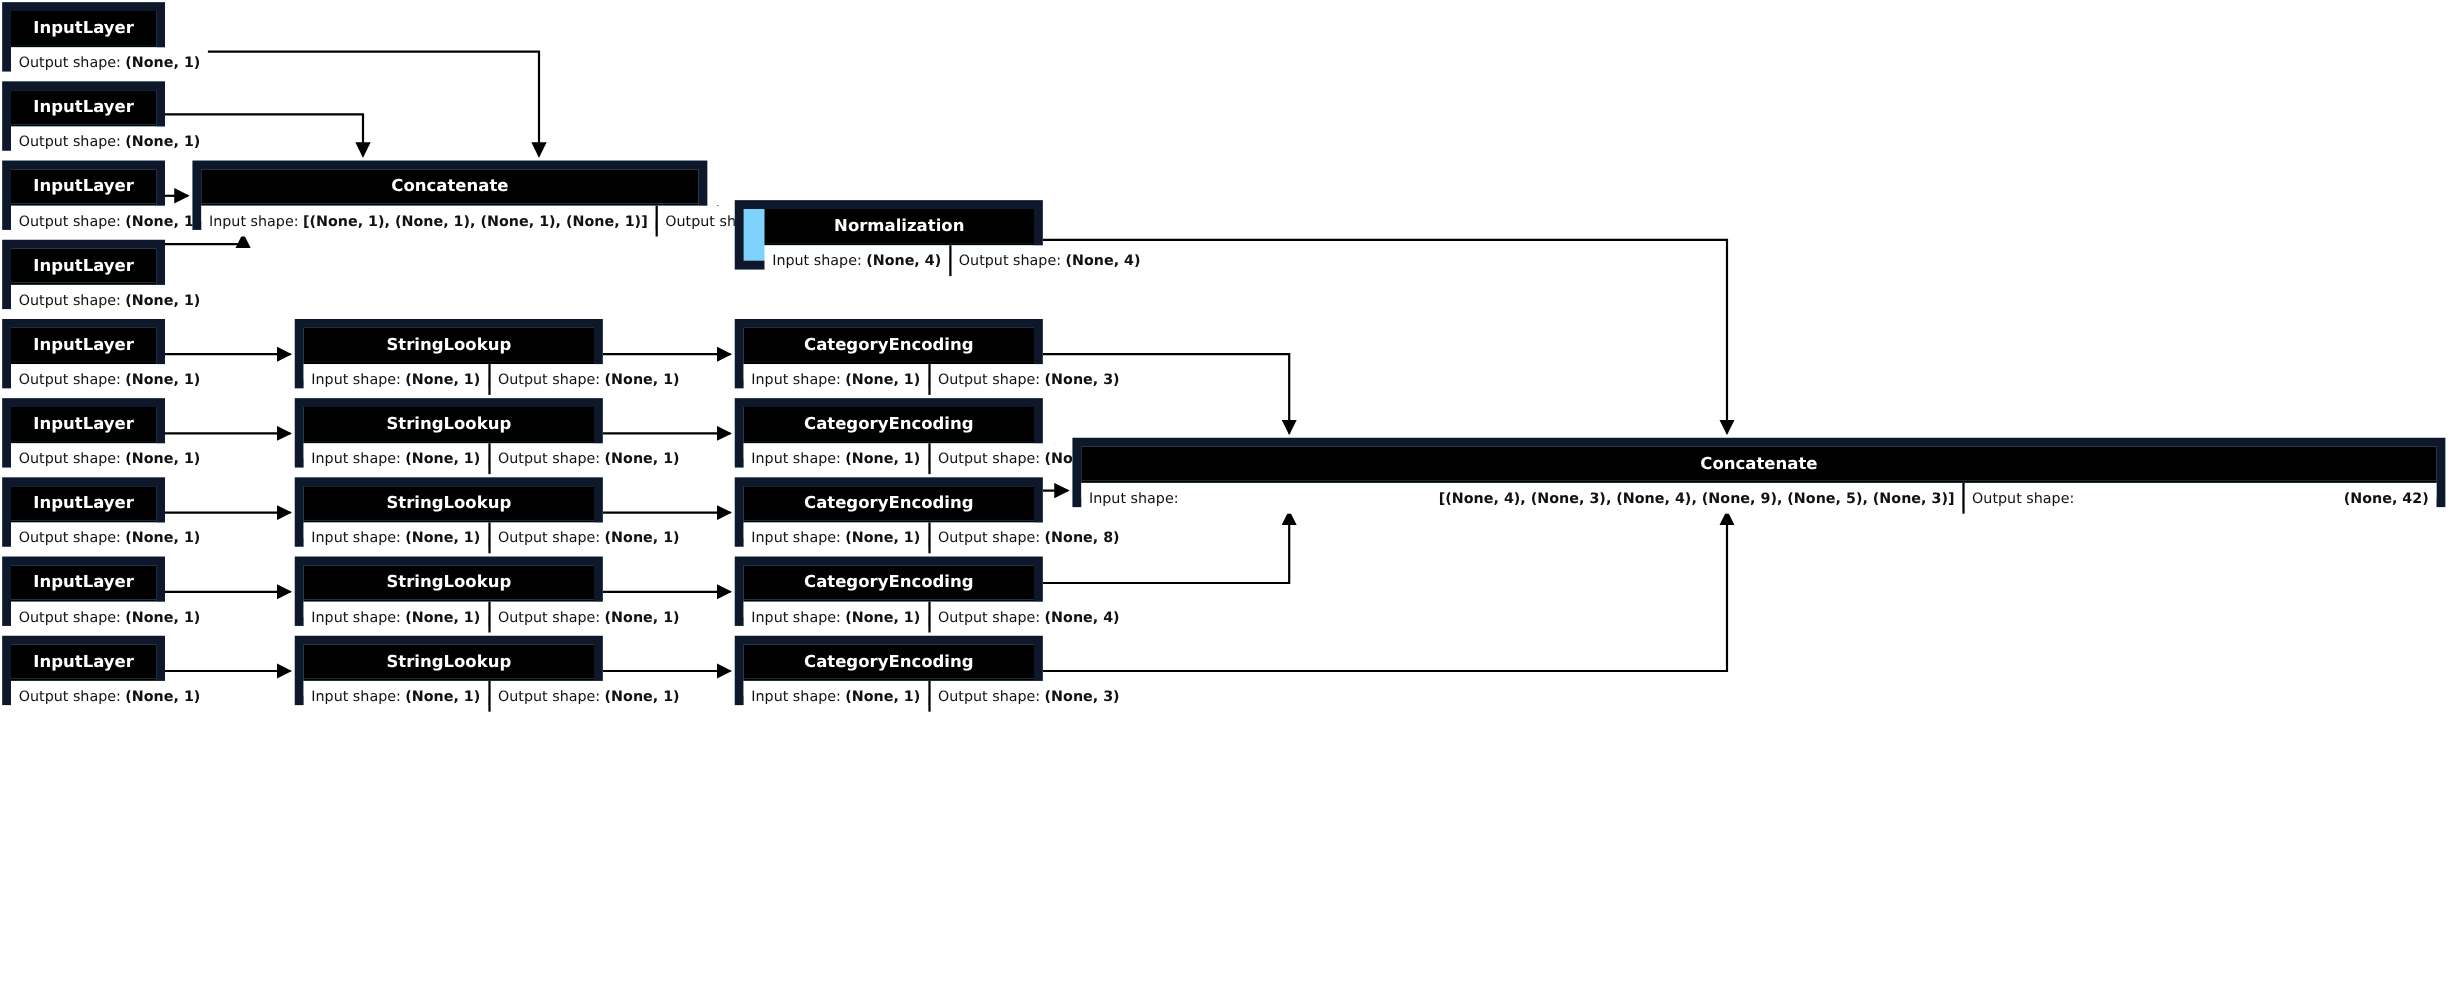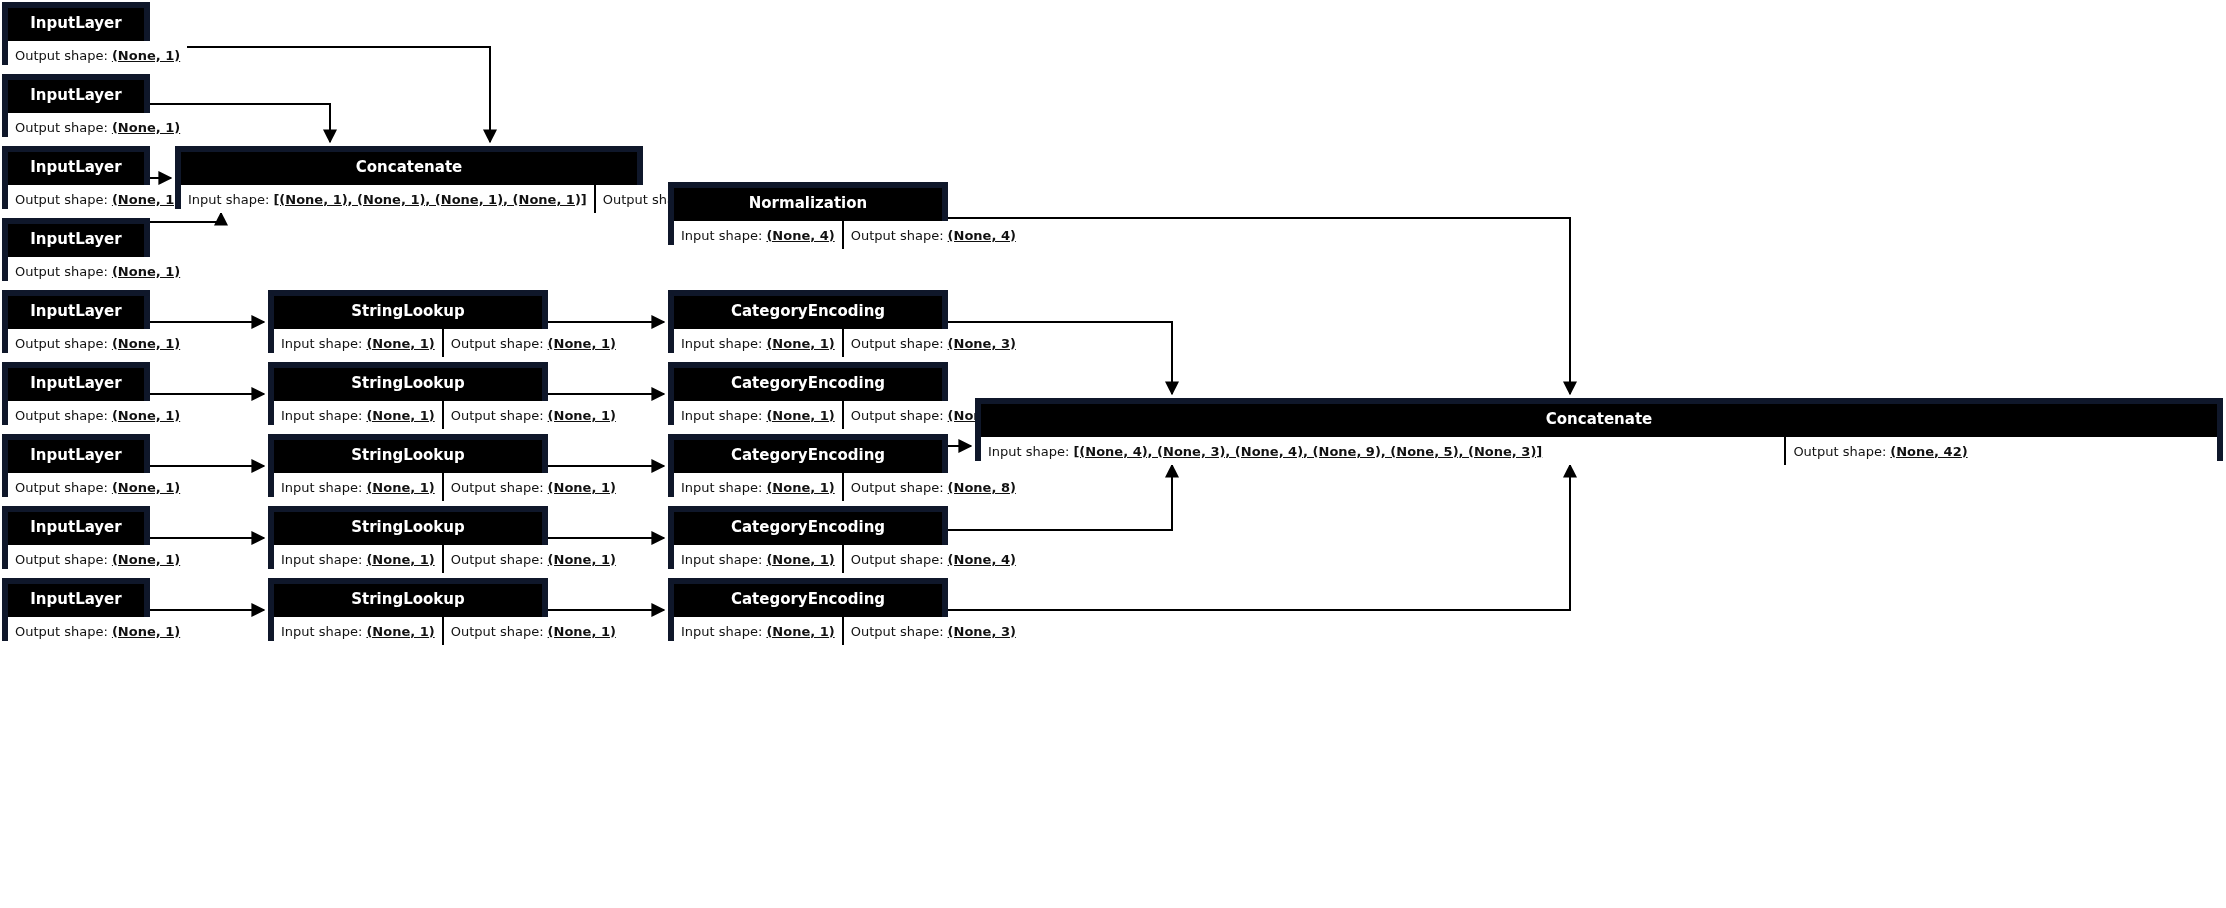--- a/index.html
+++ b/index.html
@@ -1,36 +1,36 @@
 <!DOCTYPE html>
 <html><head>
 <meta charset="utf-8">
 <style>
   html,body{margin:0;padding:0;background:#ffffff;}
   body{font-family:"DejaVu Sans","Liberation Sans",sans-serif;}
   #canvas{position:relative;width:2226px;height:908px;background:#ffffff;overflow:hidden;}
   svg.edges{position:absolute;left:0;top:0;width:2226px;height:908px;pointer-events:none;}
 
-  .node{position:absolute;box-sizing:border-box;border:6px solid #0f172a;background:#7dd3fc;}
+  .node{position:absolute;box-sizing:border-box;border:8px solid #0f172a;background:#7dd3fc;}
   .node .title{
     background:#000;color:#fff;text-align:center;
     font-weight:bold;font-size:15px;line-height:1;
     display:flex;align-items:center;justify-content:center;
     height:31px;
   }
   .node .shapes{display:flex;height:30px;box-sizing:border-box;}
   .node .cell{
-    flex:1 1 auto;display:flex;align-items:center;justify-content:flex-start;
+    flex:1 1 auto;display:flex;align-items:center;justify-content:space-between;
     font-size:13px;color:#111;white-space:nowrap;padding:0 7px;
     box-sizing:border-box;background:#fff;
   }
   .node .cell + .cell{border-left:2px solid #000;}
   .node .shapes{border-top:2px solid #000;}
   .cell .lbl{font-weight:normal;}
-  .cell .val{font-weight:bold;margin-left:4px;text-decoration:underline;}
+  .cell .val{font-weight:bold;margin-left:4px;}
 </style>
 </head>
 <body>
 
 <div id="canvas">
   <svg class="edges" viewBox="0 0 2226 908" xmlns="http://www.w3.org/2000/svg">
     <defs>
       <marker id="arrow" viewBox="0 0 10 10" refX="9" refY="5" markerWidth="7" markerHeight="7" orient="auto-start-reverse">
         <path d="M0,0 L10,5 L0,10 z" fill="#000"></path>
       </marker>
@@ -102,21 +102,21 @@
           <div class="cell" style="flex: 0 0 68.5%;">
             <span class="lbl">Input shape:</span>
             <span class="val">[(None, 1), (None, 1), (None, 1), (None, 1)]</span>
           </div>
           <div class="cell" style="flex: 0 0 31.5%;">
             <span class="lbl">Output shape:</span>
             <span class="val">(None, 4)</span>
           </div>
         </div>
       </div>
-      <div class="node" style="left: 668px; top: 182px; width: 280px; height: 63px;">
+      <div class="node" style="left: 668px; top: 182px; width: 280px; height: 63px; padding-left: 19px;">
         <div class="title">Normalization</div>
         <div class="shapes">
           <div class="cell" style="flex: 0 0 50%;">
             <span class="lbl">Input shape:</span>
             <span class="val">(None, 4)</span>
           </div>
           <div class="cell" style="flex: 0 0 50%;">
             <span class="lbl">Output shape:</span>
             <span class="val">(None, 4)</span>
           </div>

